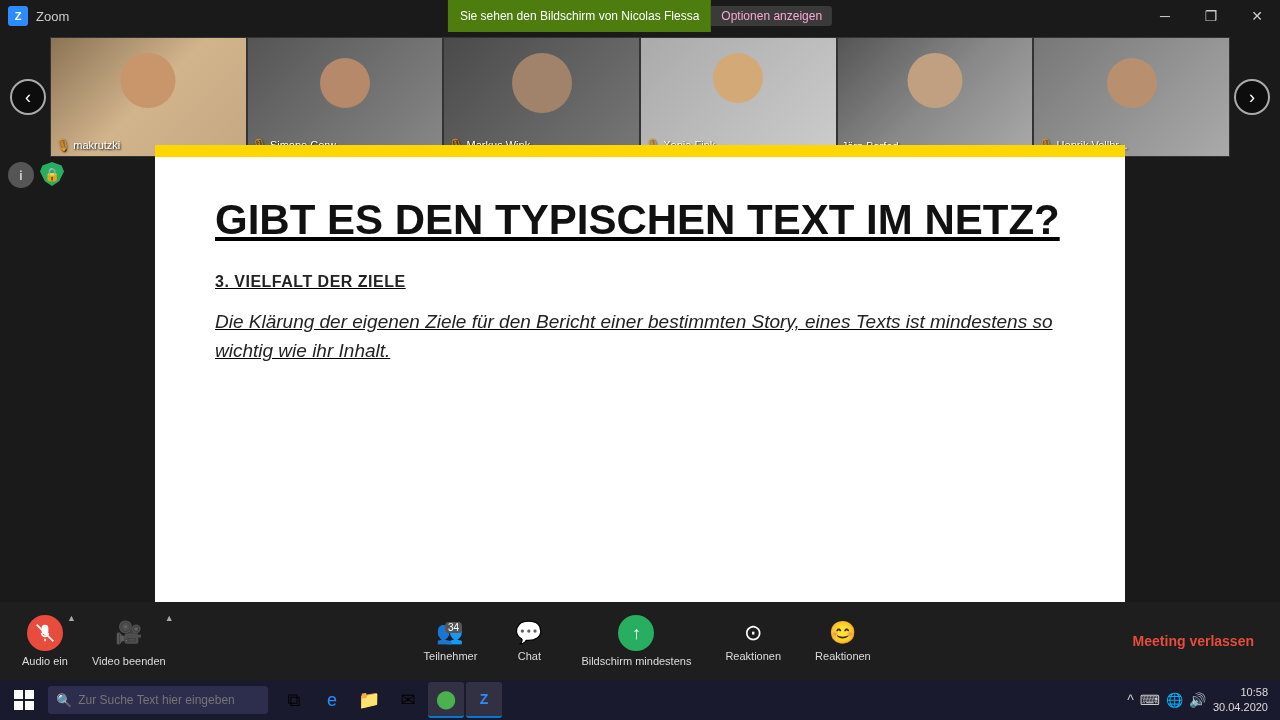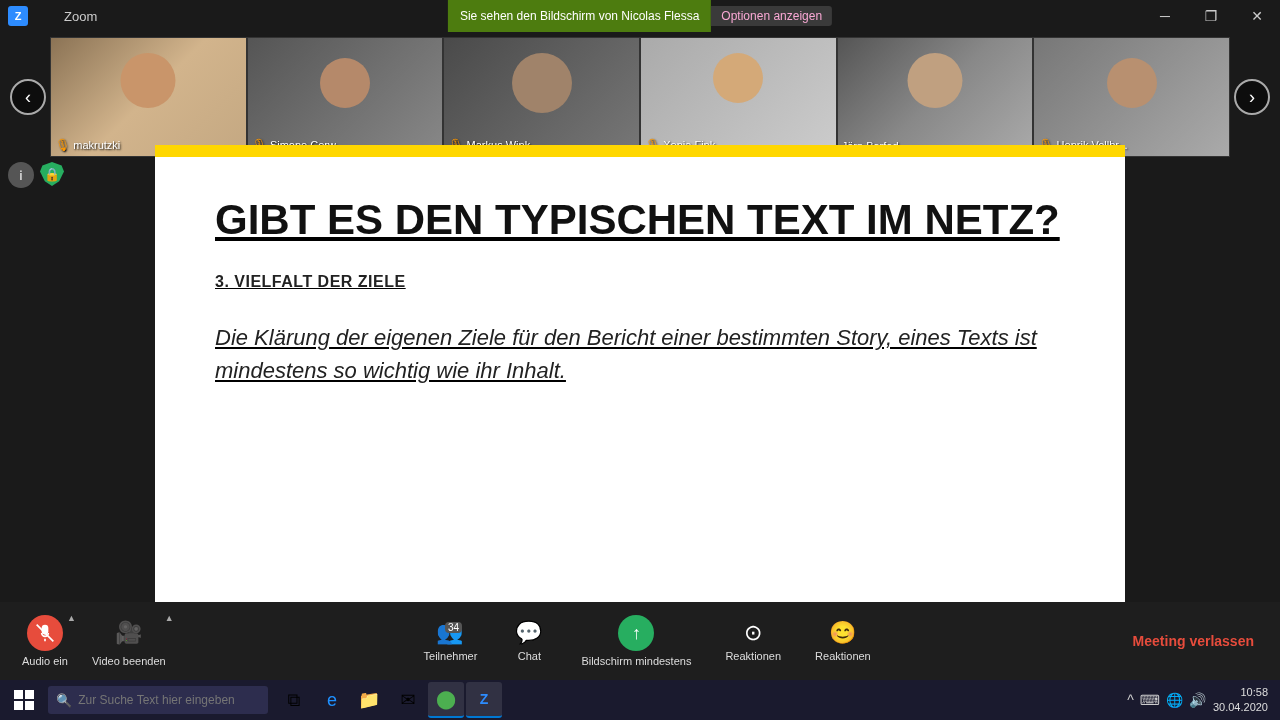--- a/index.html
+++ b/index.html
@@ -26,21 +26,20 @@
       height: 20px;
       margin: 0 8px;
       background: #2d8cff;
       border-radius: 3px;
       display: flex; align-items: center; justify-content: center;
       color: white; font-size: 11px; font-weight: bold;
     }
     #titlebar .app-title {
       color: #ccc;
       font-size: 13px;
-      margin-left: 28px;
     }
     #titlebar .center-bar {
       position: absolute;
       left: 50%;
       transform: translateX(-50%);
       display: flex;
       align-items: center;
       gap: 0;
     }
     #titlebar .screen-share-label {
@@ -175,25 +174,25 @@
       font-weight: 900;
       color: #111;
       line-height: 1.1;
       margin-bottom: 30px;
       font-family: Arial, sans-serif;
     }
     .slide-subtitle {
       font-size: 16px;
       font-weight: 700;
       color: #222;
-      margin-bottom: 30px;
+      margin-bottom: 17px;
       letter-spacing: 0.5px;
     }
     .slide-text {
-      font-size: 22px;
+      font-size: 19px;
       font-style: italic;
       color: #222;
       line-height: 1.5;
     }
 
     .tool-btn {
       display: flex;
       flex-direction: column;
       align-items: center;
       justify-content: center;

